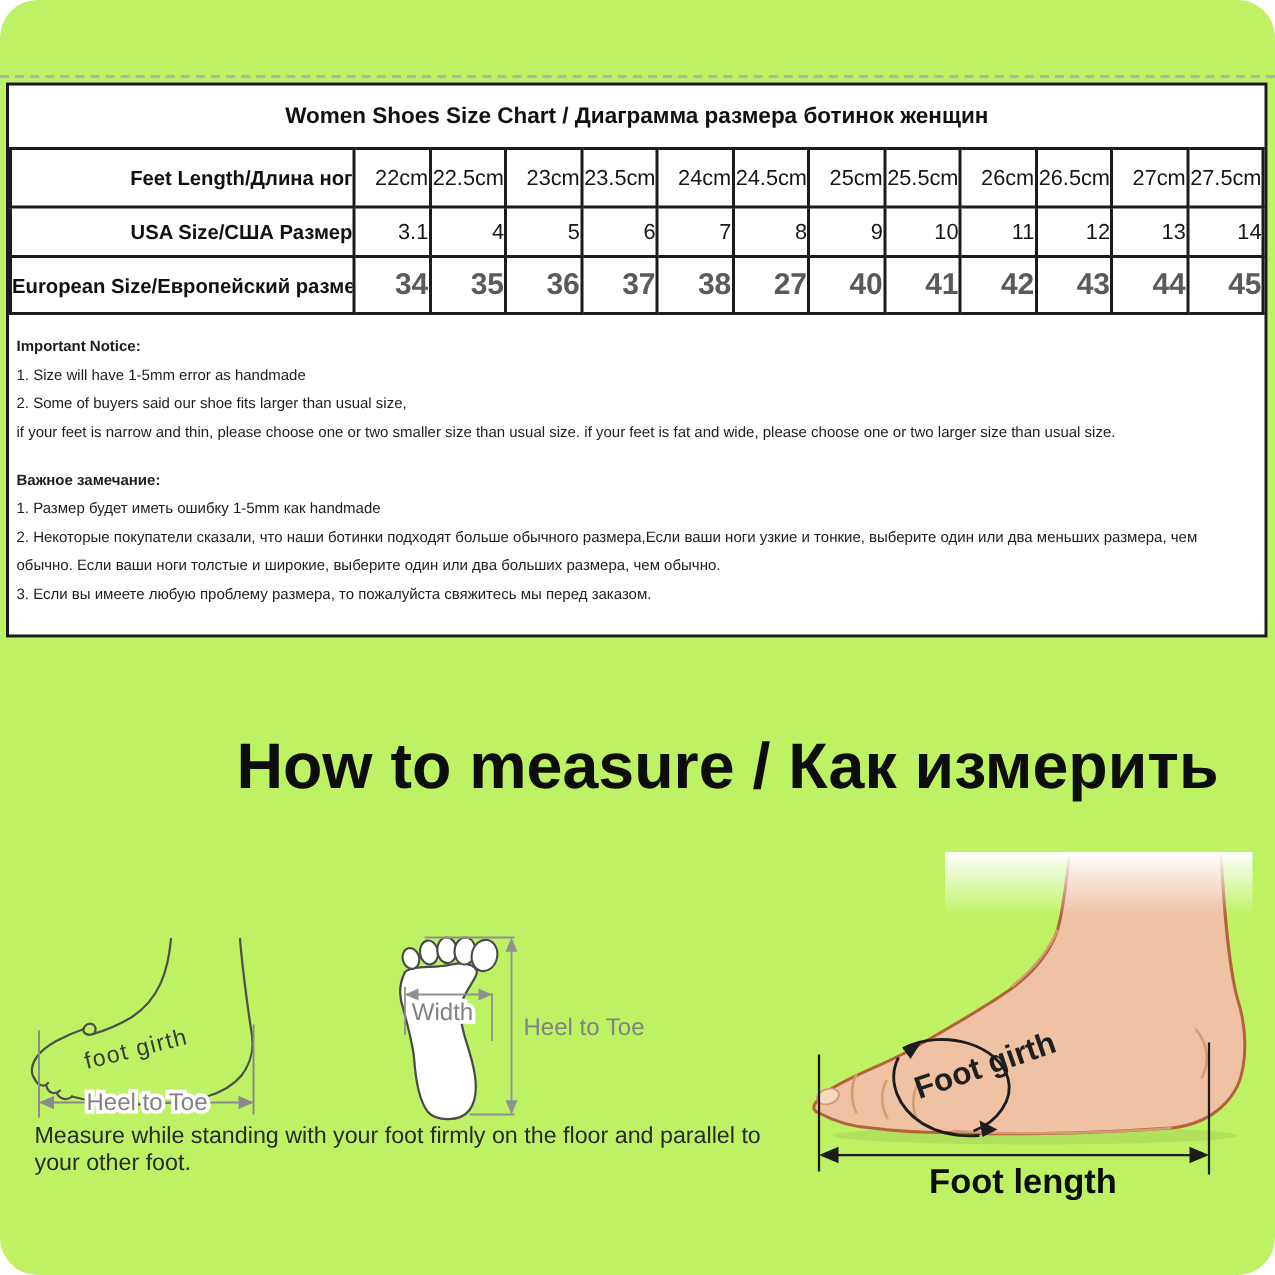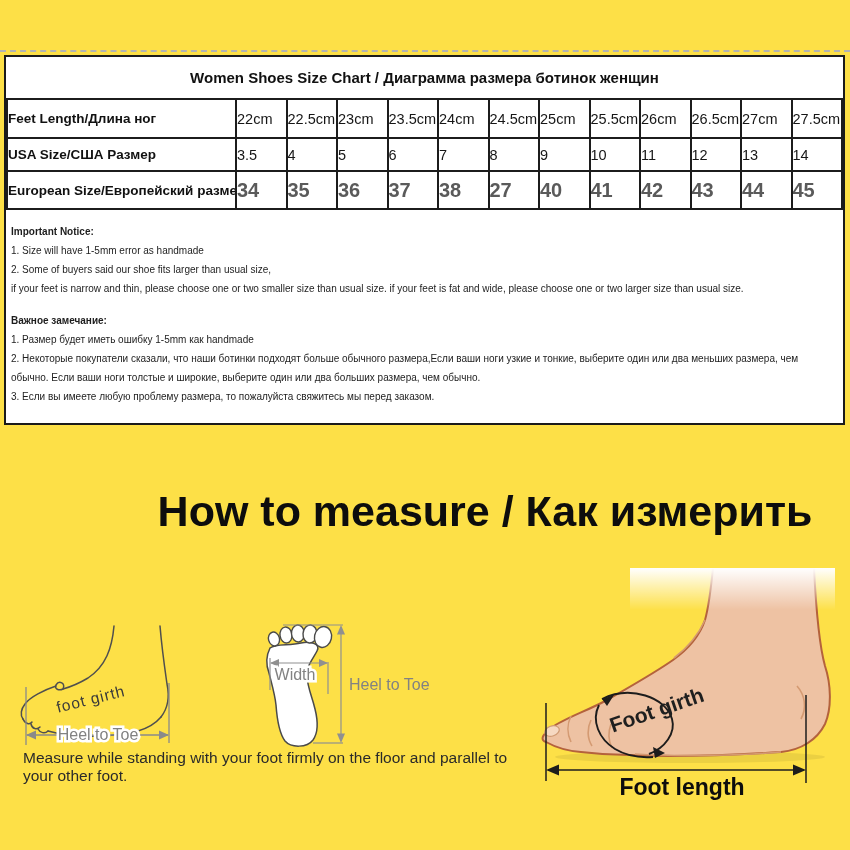--- a/index.html
+++ b/index.html
@@ -1,32 +1,32 @@
 <!DOCTYPE html>
 <html><head>
 <meta charset="utf-8">
 <style>
   html,body{margin:0;padding:0;background:#fff;}
   .canvas{
-    position:relative;width:850px;height:850px;background:#fde047;overflow:hidden;
-    font-family:"Liberation Sans", sans-serif;color:#1b1b1b;
+    position:relative;width:850px;height:850px;background:#bef264;overflow:hidden;
+    font-family:"Liberation Sans", sans-serif;color:#1b1b1b;border-radius:25px;
   }
   .top-dashed{position:absolute;left:0;top:50px;width:850px;border-top:2px dashed #b3b3b3;}
   
   .sizebox{
     position:absolute;left:4px;top:55px;width:841px;height:370px;
     border:2px solid #1b1b1b;box-sizing:border-box;background:#fff;
   }
   .chart-title{
     height:41px;line-height:41px;text-align:center;
     font-size:15px;font-weight:bold;color:#111;
   }
   table.size-table{border-collapse:collapse;width:100%;table-layout:fixed;}
   table.size-table td{
-    border:2px solid #1c1c1c;text-align:left;vertical-align:middle;
+    border:2px solid #1c1c1c;text-align:right;vertical-align:middle;
     padding:0;overflow:hidden;white-space:nowrap;
   }
   td.lab{font-weight:bold;font-size:13.5px;color:#111;}
   tr.r-feet td{height:37px;}
   tr.r-usa td{height:31px;}
   tr.r-euro td{height:36px;}
   td.cm,td.usa{font-weight:normal;font-size:14.5px;color:#161616;}
   td.euro{font-weight:bold;font-size:20px;color:#5a5a5a;}
   .notices{padding:12px 8px 0 5px;font-size:10px;line-height:19px;color:#1d1d1d;}
   .notice-heading{font-weight:bold;}
@@ -85,21 +85,21 @@
         <td class="cm">24.5cm</td>
         <td class="cm">25cm</td>
         <td class="cm">25.5cm</td>
         <td class="cm">26cm</td>
         <td class="cm">26.5cm</td>
         <td class="cm">27cm</td>
         <td class="cm">27.5cm</td>
       </tr>
       <tr class="r-usa">
         <td class="lab">USA Size/США Размер</td>
-        <td class="usa">3.5</td>
+        <td class="usa">3.1</td>
         <td class="usa">4</td>
         <td class="usa">5</td>
         <td class="usa">6</td>
         <td class="usa">7</td>
         <td class="usa">8</td>
         <td class="usa">9</td>
         <td class="usa">10</td>
         <td class="usa">11</td>
         <td class="usa">12</td>
         <td class="usa">13</td>

